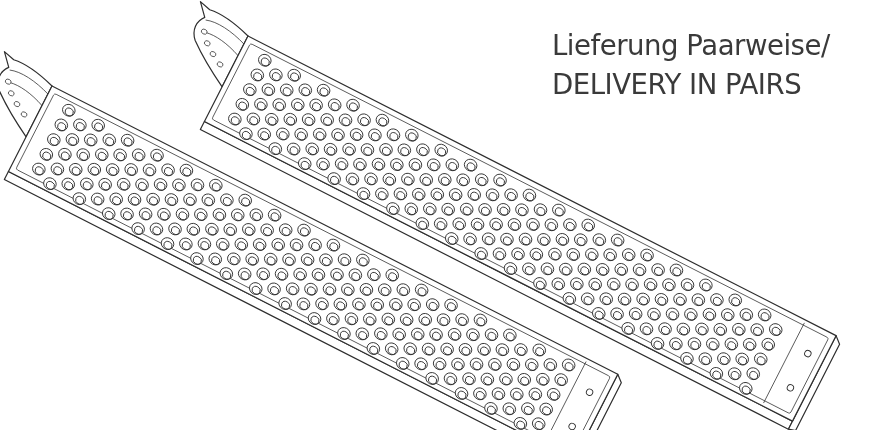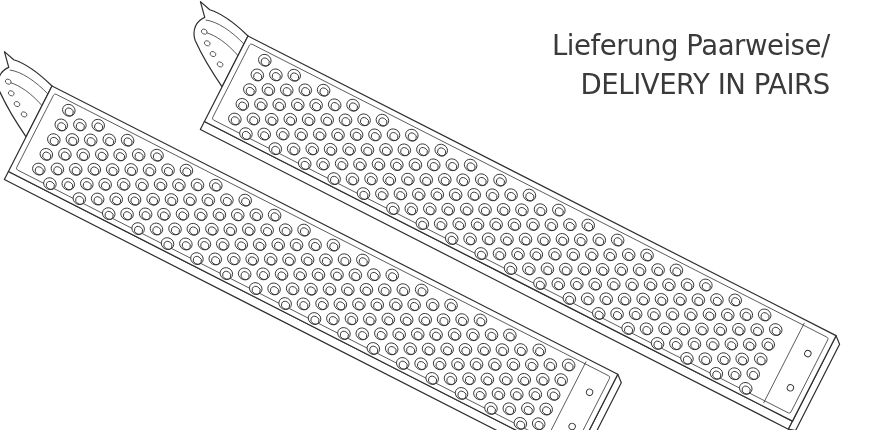--- a/index.html
+++ b/index.html
@@ -1,20 +1,20 @@
 <!DOCTYPE html>
 <html><head>
 <meta charset="utf-8">
 <style>
   html,body{margin:0;padding:0;}
   body{
     width:895px;height:430px;background:#ffffff;overflow:hidden;
     position:relative;font-family:"DejaVu Sans", sans-serif;
   }
-  .stage{position:absolute;inset:0;text-align:right;}
+  .stage{position:absolute;inset:0;}
   svg{position:absolute;left:0;top:0;}
   .caption{
     position:absolute;left:552px;top:26px;
     font-size:29px;line-height:39px;letter-spacing:-0.5px;
     transform:scaleX(.95);transform-origin:left top;
     white-space:nowrap;font-weight:400;
   }
 </style>
 </head>
 <body>

